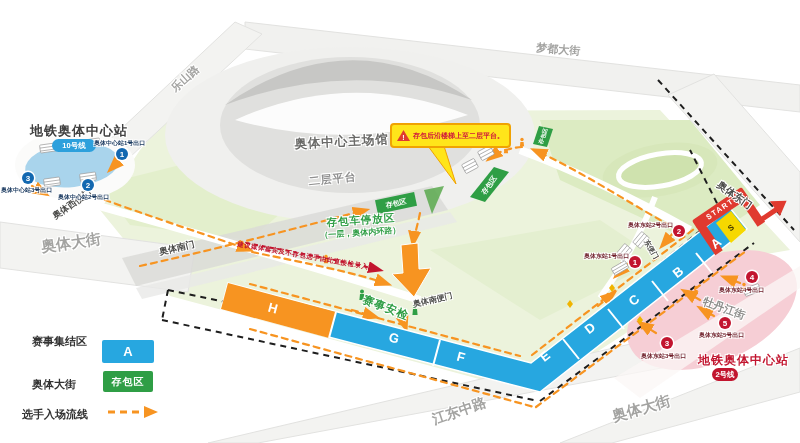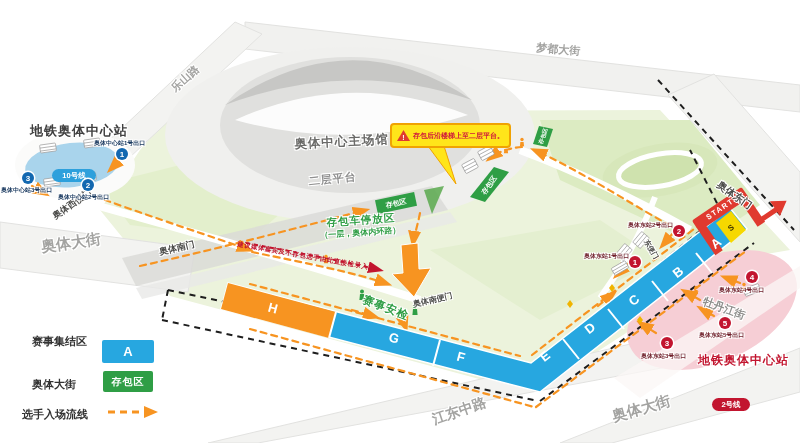--- a/index.html
+++ b/index.html
@@ -12,23 +12,23 @@
   .road{color:#a3a3a1;}
   .gate{color:#4c4c4a;font-size:9px;}
   .stadium-lbl{color:#6a6a68;font-size:12.5px;letter-spacing:1px;}
   .plat-lbl{color:#909090;font-size:11px;letter-spacing:1px;}
   .bag-title{color:#2f9e45;font-size:10.5px;letter-spacing:1px;}
   .bag-sub{color:#2f9e45;font-size:8px;}
   .sec-lbl{color:#2f9e45;font-size:11px;letter-spacing:1px;}
   .note-red{color:#c2152f;font-size:6.5px;letter-spacing:.5px;}
   .mw-name{color:#404040;font-size:13px;letter-spacing:1px;}
   .me-name{color:#c2152f;font-size:12px;letter-spacing:1px;}
-  .line-badge{position:absolute;color:#fff;font-weight:bold;font-size:7.5px;display:flex;align-items:center;justify-content:center;border-radius:7px;margin-top:30px;}
+  .line-badge{position:absolute;color:#fff;font-weight:bold;font-size:7.5px;display:flex;align-items:center;justify-content:center;border-radius:7px;}
   .b-blue{background:#2da0dc;width:44px;height:13px;}
-  .b-red{background:#c2152f;width:38px;height:13px;}
+  .b-red{background:#c2152f;width:26px;height:13px;}
   .exit-circle{position:absolute;width:12px;height:12px;border-radius:50%;color:#fff;font-size:8px;font-weight:bold;display:flex;align-items:center;justify-content:center;box-shadow:0 0 0 1.5px #fff;}
   .west-c{background:#1368b0;}
   .east-c{background:#c2152f;}
   .exit-lbl{font-size:6px;}
   .exit-w{color:#15355c;}
   .exit-e{color:#6e1d28;}
   .zone-letter{position:absolute;color:#fff;font-size:13px;font-weight:bold;transform:translate(-50%,-50%) rotate(var(--r));}
   .s-letter{position:absolute;color:#3a3000;font-size:8px;font-weight:bold;transform:translate(-50%,-50%) rotate(-38deg);}
   .start-lbl{position:absolute;color:#fff;font-size:7.5px;font-weight:bold;letter-spacing:1.5px;transform:translate(-50%,-50%) rotate(-34deg);}
   .callout{position:absolute;left:390px;top:123px;height:21px;background:#ffe51a;border:2px solid #f0a202;border-radius:4px;display:flex;align-items:center;gap:3px;padding:0 5px;}

